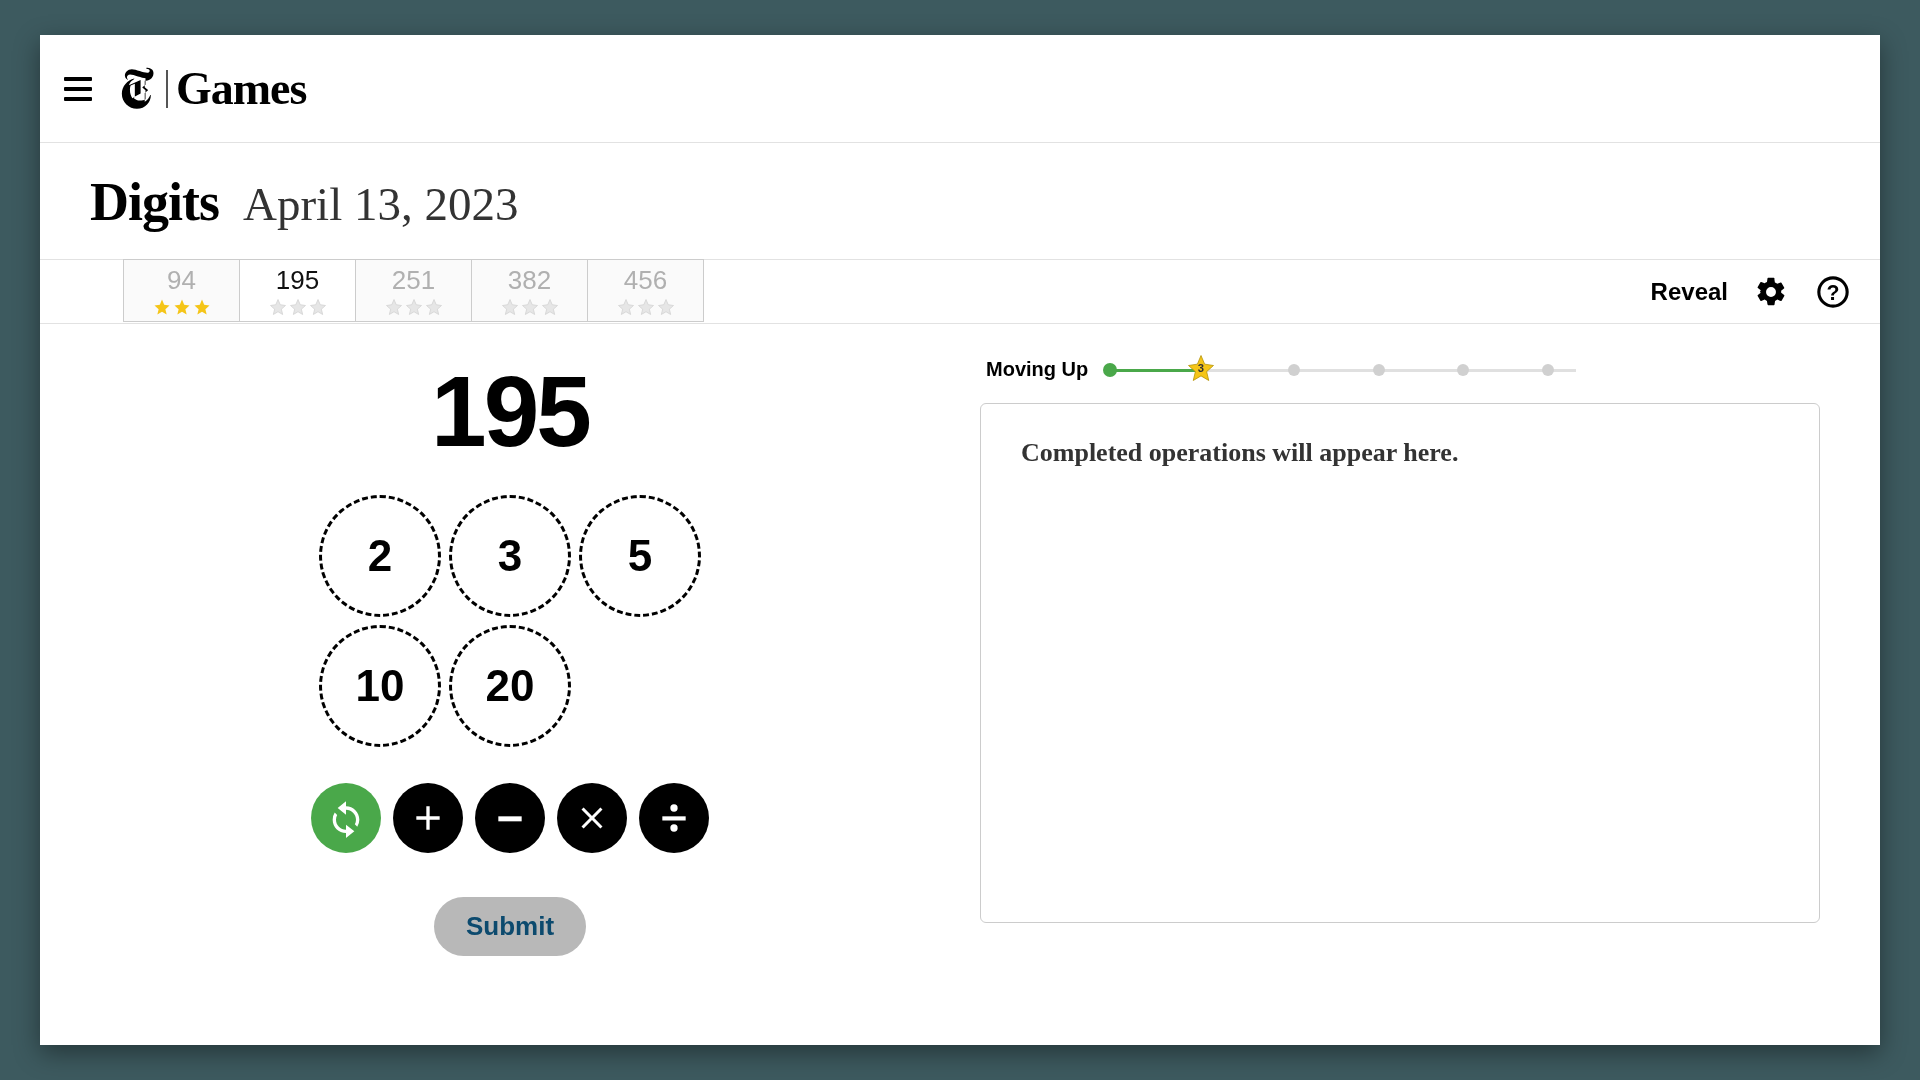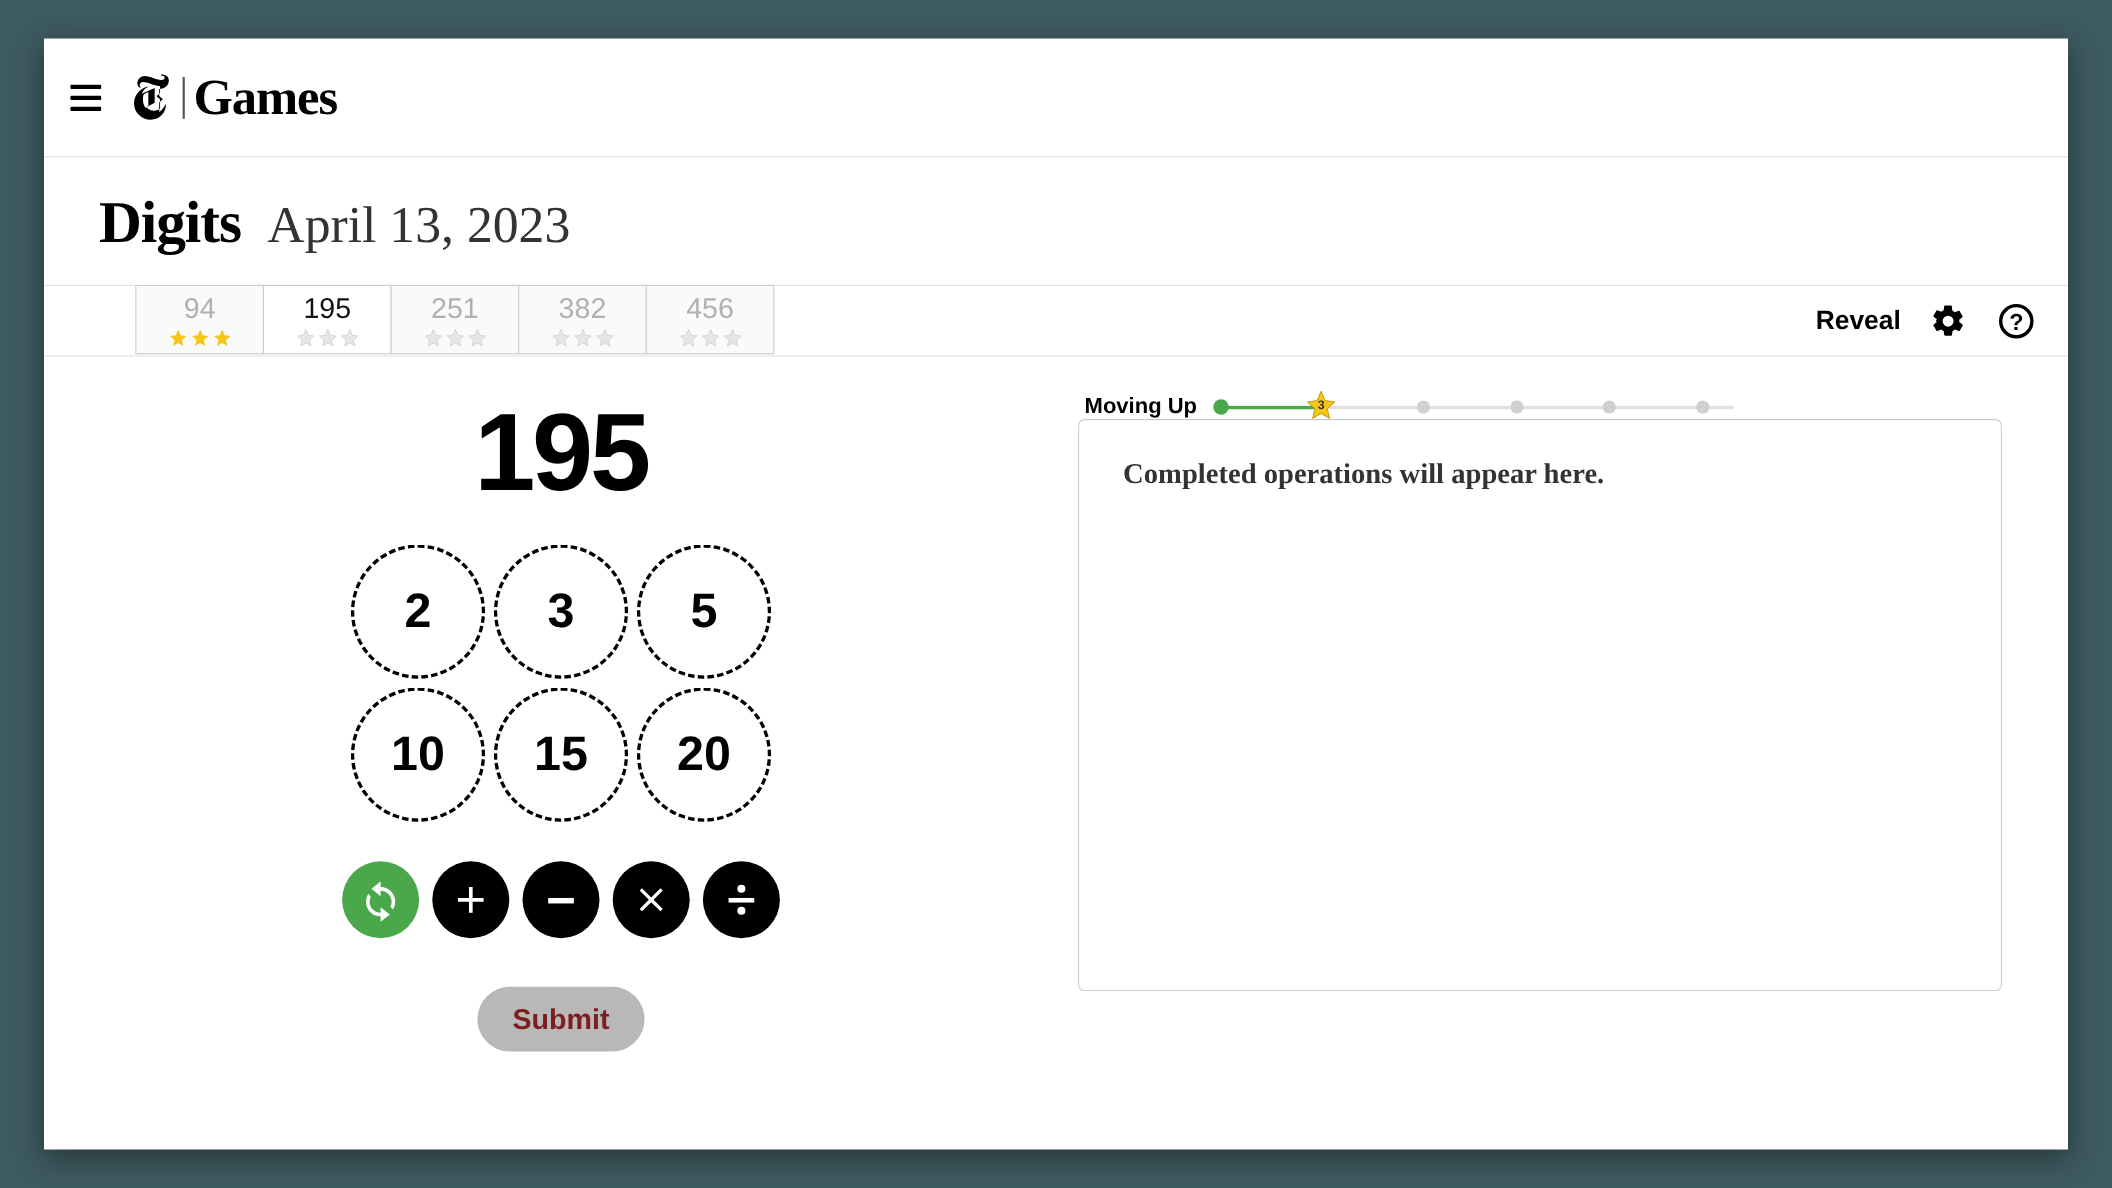--- a/index.html
+++ b/index.html
@@ -95,27 +95,27 @@
   .ops { margin-top: 36px; display:flex; gap: 12px;}
   .opbtn {
     width:70px; height:70px; border-radius:50%;
     background:#000; color:#fff;
     display:flex; align-items:center; justify-content:center;
     cursor:pointer;
   }
   .opbtn.undo { background:#4aa84a;}
   .submit {
     margin-top: 44px;
-    background:#b8b8b8; color:#7f1d1d;
+    background:#b8b8b8; color:#0c4a6e;
     font-size:26px; font-weight:700; font-family: Helvetica, Arial, sans-serif;
     padding: 14px 32px; border-radius: 30px;
     border:none;
   }
   .rightpane { flex:1; padding-top: 4px;}
-  .progress { display:flex; align-items:center; gap:18px; padding-left:6px;}
+  .progress { display:flex; align-items:center; gap:18px; margin-bottom:22px; padding-left:6px;}
   .progress .label { font-size:20px; font-weight:700; font-family: Helvetica, Arial, sans-serif;}
   .progbar { position:relative; flex:0 0 470px; height:10px;}
   .progbar .track { position:absolute; left:0; right:0; top:4px; height:3px; background:#e0e0e0;}
   .progbar .fill { position:absolute; left:0; top:4px; height:3px; background:#4aa84a;}
   .progbar .dot { position:absolute; top:-1px; width:12px; height:12px; border-radius:50%; background:#d0d0d0;}
   .progbar .dot.start { background:#4aa84a; width:14px; height:14px; top:-2px;}
   .progbar .starwrap { position:absolute; top:-12px;}
   .opsbox {
     border:1px solid #ccc; border-radius:6px;
     min-height:520px;
@@ -240,21 +240,20 @@
   </div>
 
   <div class="playarea">
     <div class="leftpane">
       <div class="target">195</div>
       <div class="numgrid" id="numgrid">
           <div class="numcircle">2</div>
           <div class="numcircle">3</div>
           <div class="numcircle">5</div>
           <div class="numcircle">10</div>
-          <div class="numcircle">15</div>
           <div class="numcircle">20</div>
         </div>
       <div class="ops">
         <div class="opbtn undo">
           <svg width="40" height="40" viewBox="0 0 24 24">
               <path fill="#fff" d="M12 5V2L7 6l5 4V7c3.31 0 6 2.69 6 6 0 1.01-.25 1.97-.7 2.8l1.46 1.46A7.93 7.93 0 0 0 20 13c0-4.42-3.58-8-8-8zm-6 8c0-1.01.25-1.97.7-2.8L5.24 8.74A7.93 7.93 0 0 0 4 13c0 4.42 3.58 8 8 8v3l5-4-5-4v3c-3.31 0-6-2.69-6-6z"></path>
             </svg>
         </div>
         <div class="opbtn">
           <svg width="40" height="40" viewBox="0 0 24 24">

